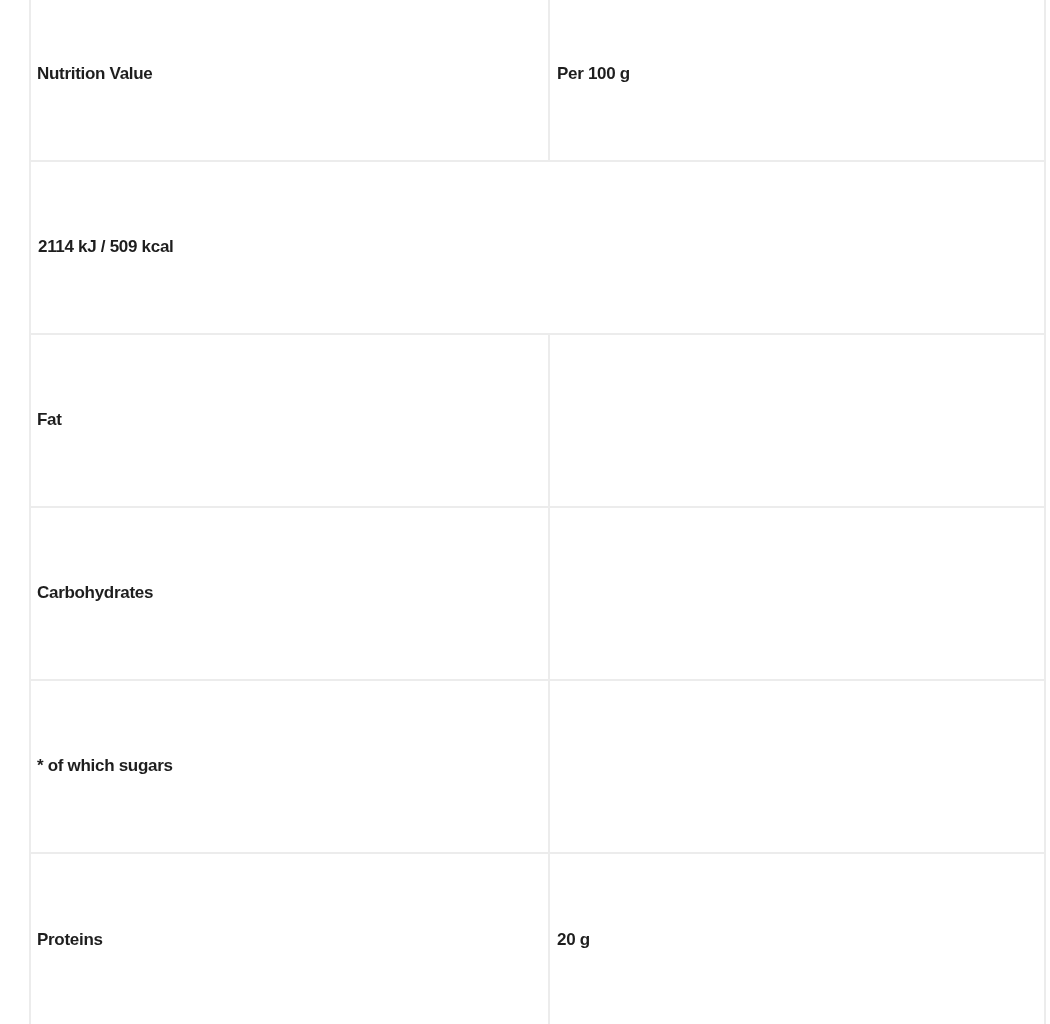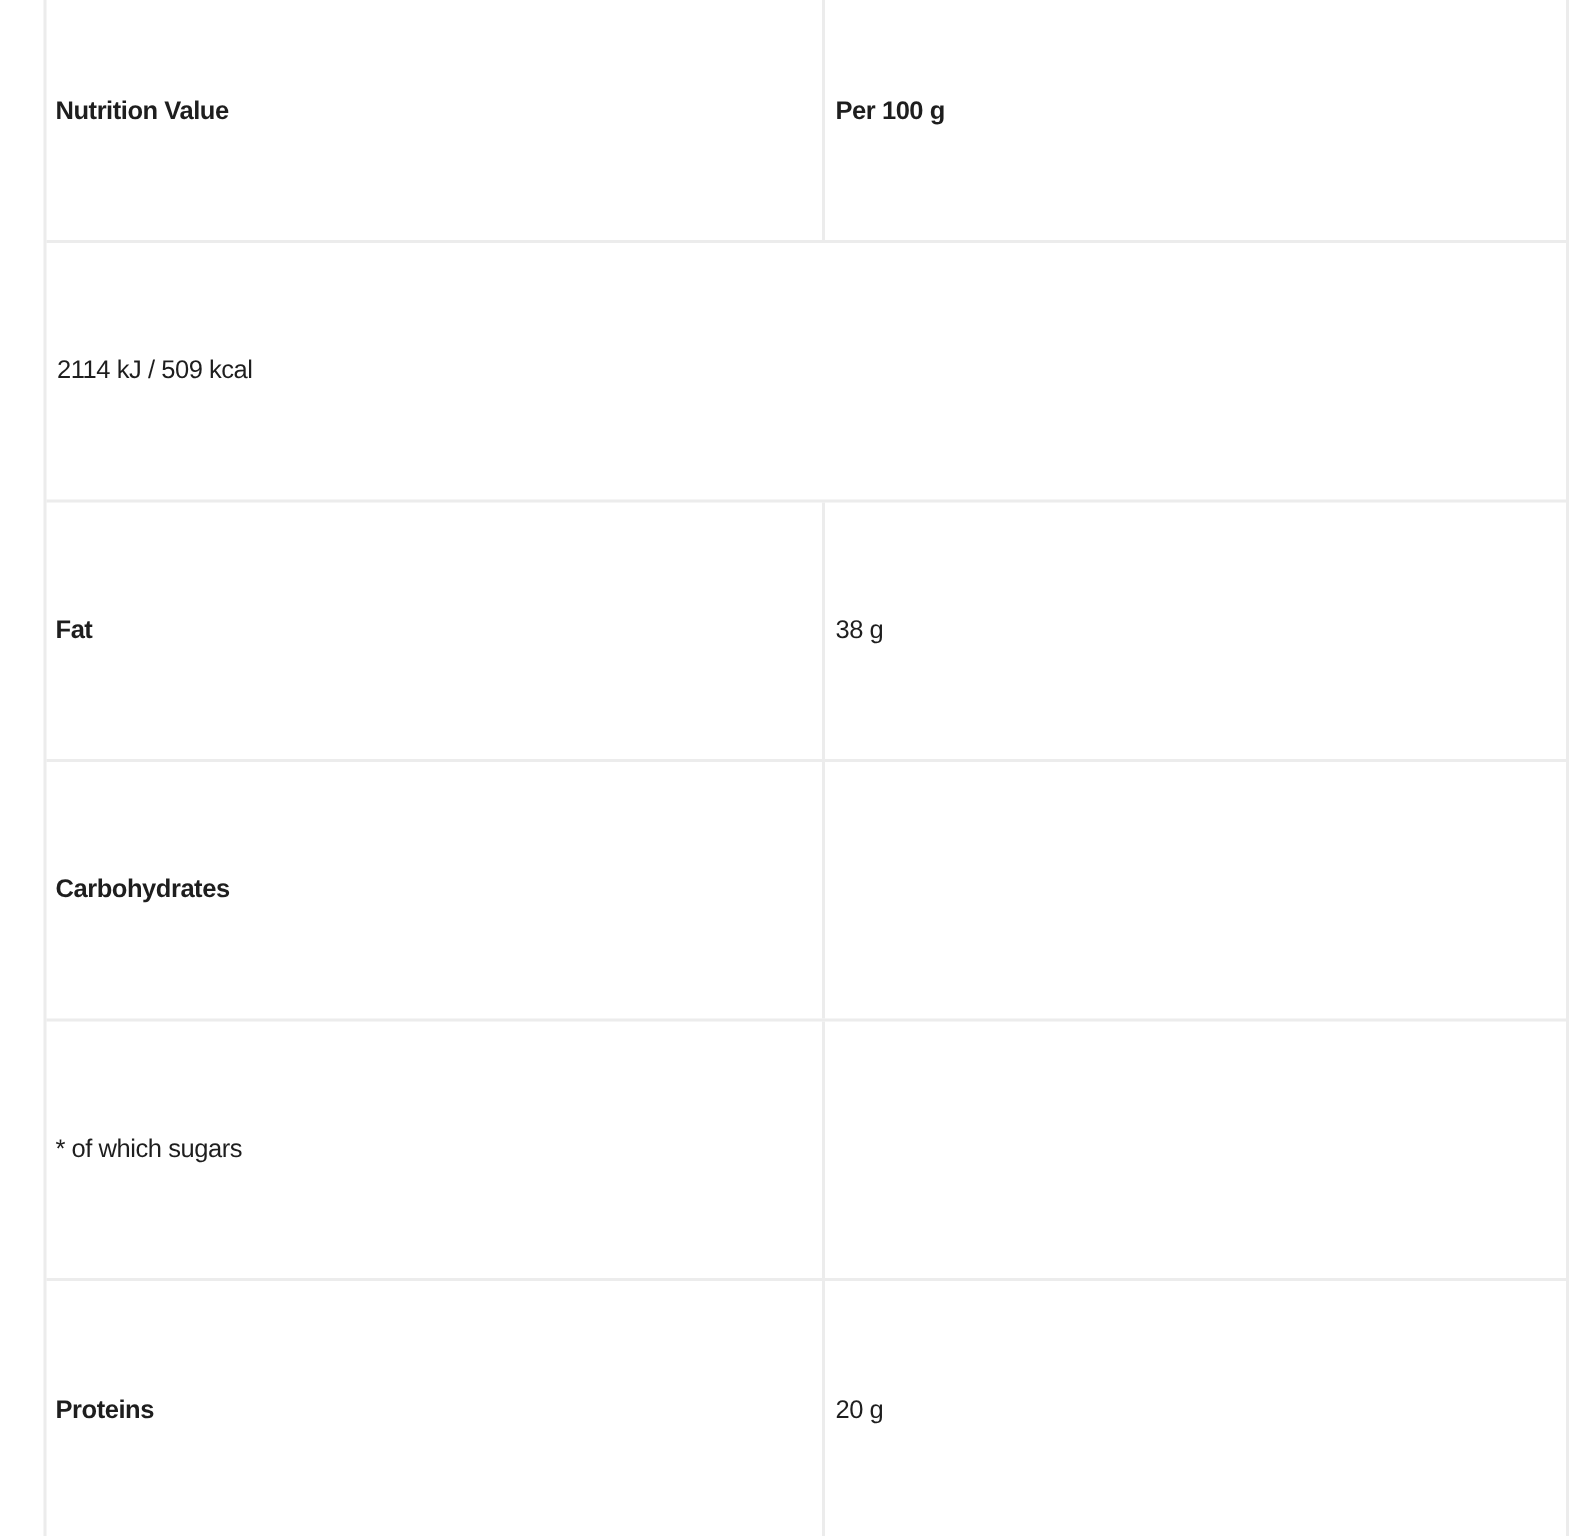--- a/index.html
+++ b/index.html
@@ -44,48 +44,47 @@
     white-space: nowrap;
     overflow: hidden;
   }
   .cell.label {
     width: 519px;
     padding-left: 6px;
     border-right: 2px solid #ececec;
     font-weight: 700;
   }
   .cell.label.regular {
-    font-weight: 400;
+    font-weight: 700;
     text-align: right;
   }
   .cell.value {
     flex: 1;
     padding-left: 7px;
-    font-weight: 400;
+    font-weight: 700;
   }
   .t-row.header .cell.value {
     font-weight: 700;
   }
 </style>
 </head>
 <body>
 
 <div class="nutrition-table">
   <div class="t-row header">
     <div class="cell label">Nutrition Value</div>
     <div class="cell value">Per 100 g</div>
   </div>
 
     <div class="t-row">
       <div class="cell value">2114 kJ / 509 kcal</div>
     </div>
 
     <div class="t-row">
       <div class="cell label">Fat</div>
-      <div class="cell value">38 g</div>
     </div>
 
     <div class="t-row">
       <div class="cell label">Carbohydrates</div>
     </div>
 
     <div class="t-row">
       <div class="cell label regular">* of which sugars</div>
     </div>
 

